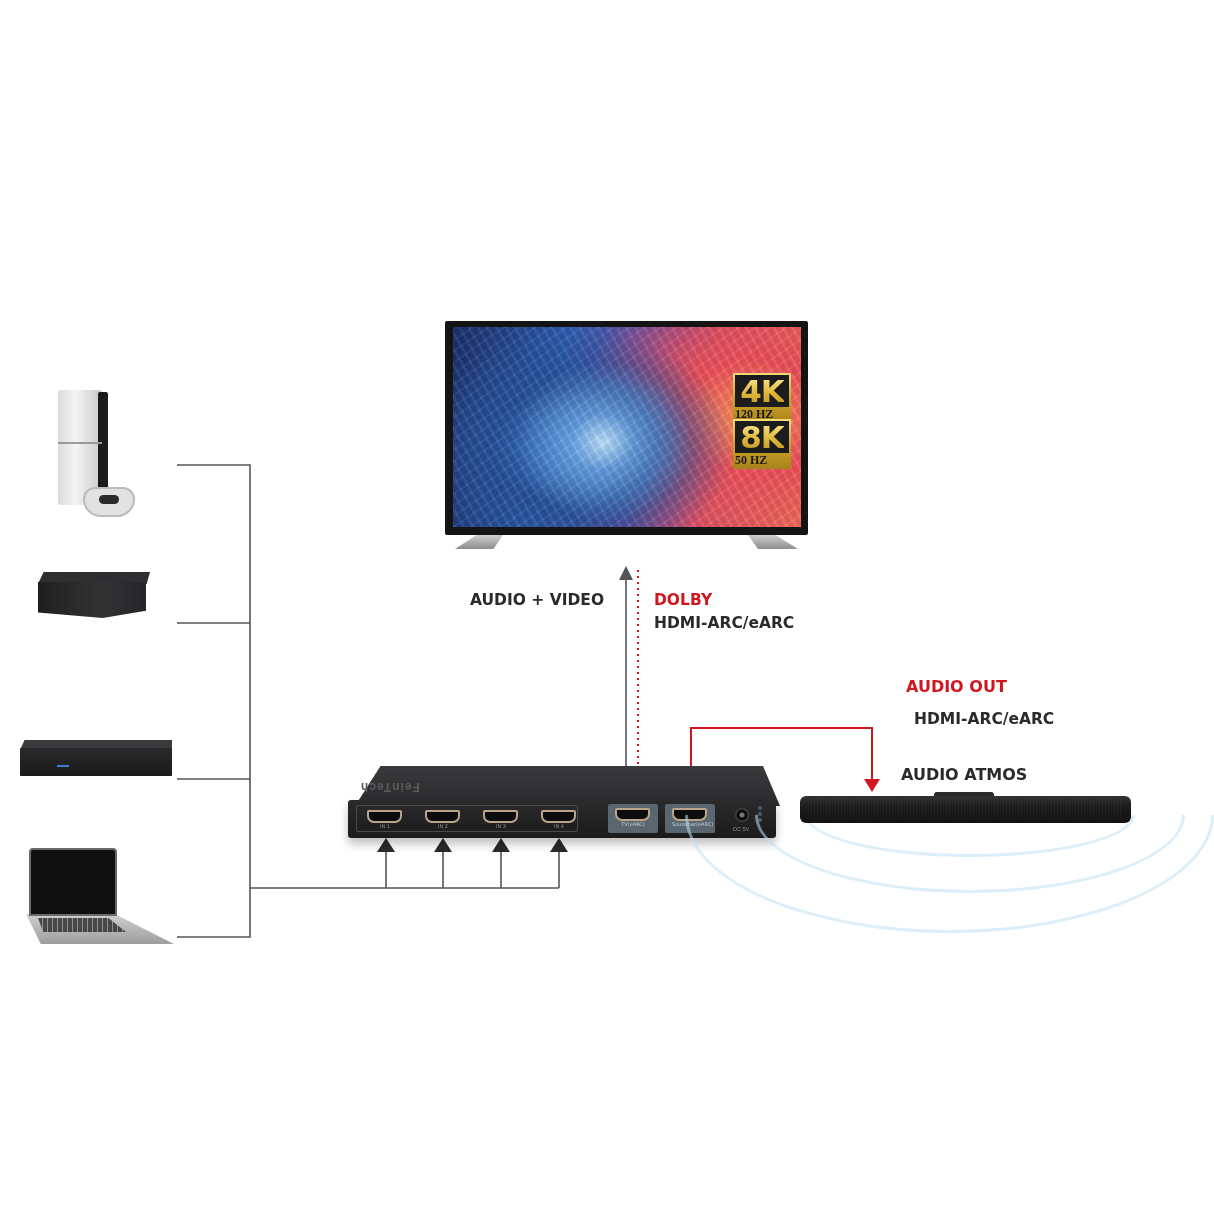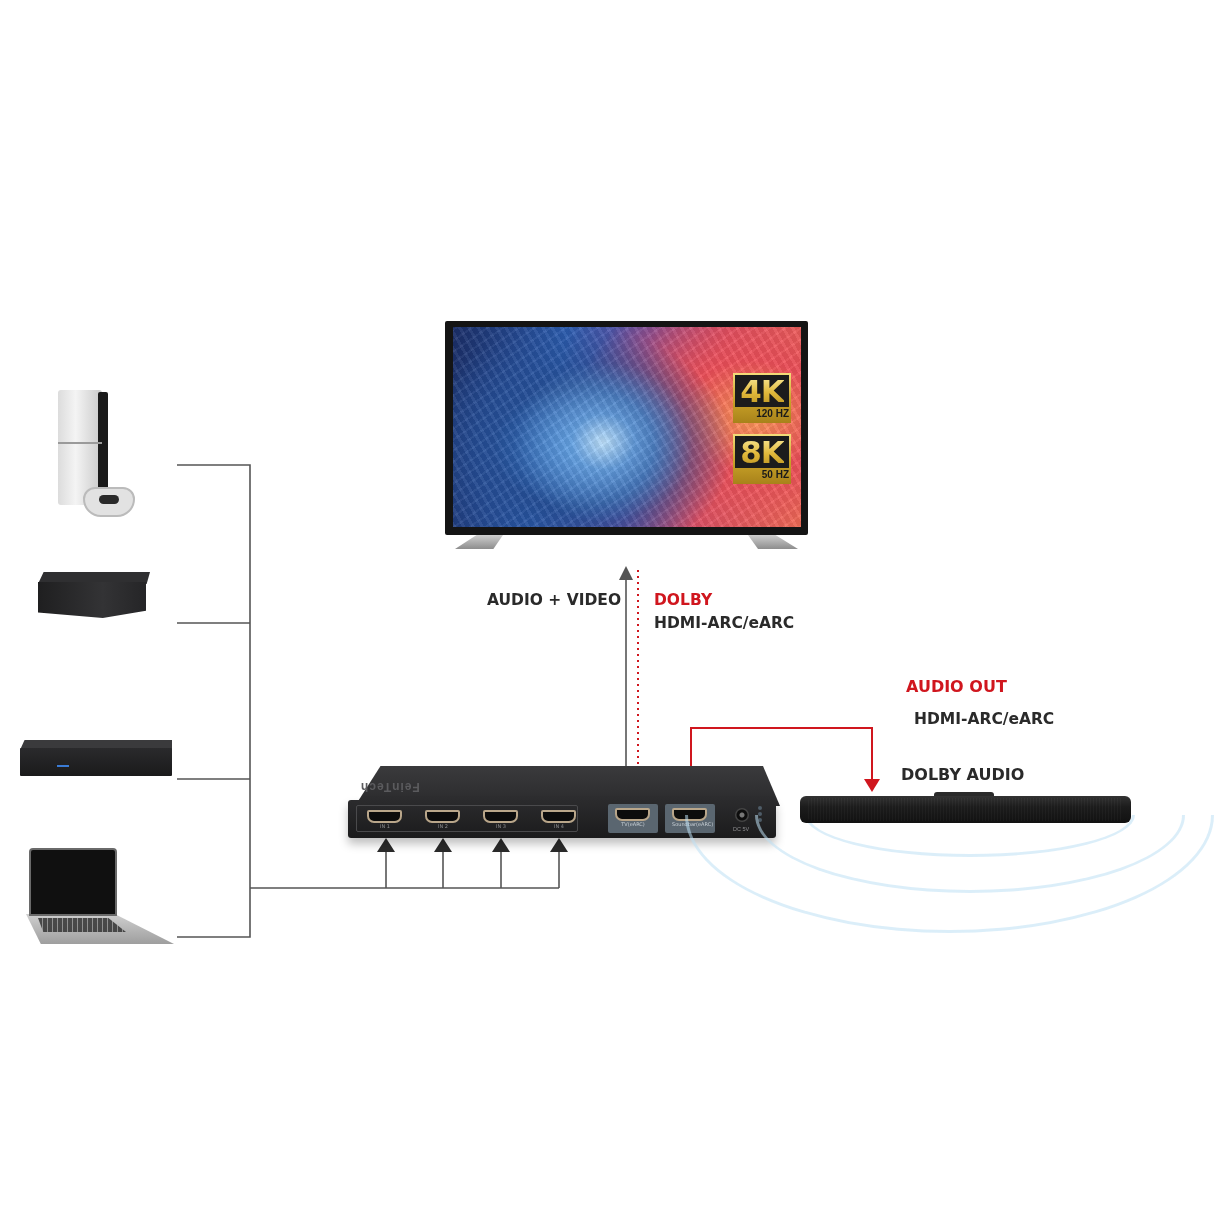--- a/index.html
+++ b/index.html
@@ -20,27 +20,27 @@
       repeating-linear-gradient(60deg, rgba(255,255,255,0.06) 0 3px, rgba(0,0,0,0.05) 3px 8px),
       repeating-linear-gradient(-35deg, rgba(255,255,255,0.05) 0 2px, rgba(0,0,0,0.04) 2px 9px); }
   .tv-stand-l { left: 455px; top: 535px; width: 48px; height: 14px; background: linear-gradient(#cfcfcf,#8d8d8d); clip-path: polygon(45% 0, 100% 0, 80% 100%, 0 100%); }
   .tv-stand-r { left: 748px; top: 535px; width: 50px; height: 14px; background: linear-gradient(#cfcfcf,#8d8d8d); clip-path: polygon(0 0, 55% 0, 100% 100%, 20% 100%); }
 
   .badge { width: 58px; background: linear-gradient(#f4dd7a, #c9a228 55%, #a8821a); padding: 2px; }
   .badge-inner { background: #1c1c1c; height: 32px; display: flex; align-items: center; justify-content: center;
     font-weight: 900; font-size: 31px; letter-spacing: -1px; color: #e7c64a;
     background-clip: padding-box; font-family: "DejaVu Sans", sans-serif; }
   .badge-inner span { background: linear-gradient(#fff2a8, #e0b83a 55%, #b8901e); -webkit-background-clip: text; background-clip: text; color: transparent; }
-  .badge-sub { height: 14px; font-size: 10px; font-weight: 700; color: #1a1a1a; text-align: right; line-height: 14px; font-family: Liberation Sans, sans-serif; }
+  .badge-sub { height: 14px; font-size: 12px; font-weight: 700; color: #1a1a1a; text-align: left; line-height: 14px; font-family: Liberation Serif, serif; }
   .badge-4k { left: 733px; top: 373px; }
-  .badge-8k { left: 733px; top: 434px; }
+  .badge-8k { left: 733px; top: 419px; }
 
   
   .lbl { font-weight: 700; color: #2a2a2a; white-space: nowrap; font-family: "DejaVu Sans", sans-serif; }
-  .lbl-av { left: 487px; top: 591px; font-size: 15.5px; }
+  .lbl-av { left: 470px; top: 591px; font-size: 15.5px; }
   .lbl-audio { left: 654px; top: 591px; font-size: 15.5px; color: #d0161e; }
   .lbl-audio-sub { left: 654px; top: 614px; font-size: 15.5px; }
   .lbl-out { left: 906px; top: 677px; font-size: 16px; color: #d0161e; letter-spacing: 0px; }
   .lbl-out-sub { left: 914px; top: 710px; font-size: 15.5px; }
   .lbl-dolby { left: 901px; top: 765px; font-size: 16px; }
 
   
   .sw-top { left: 355px; top: 766px; width: 425px; height: 40px; background: linear-gradient(#3a3a3c, #2a2a2c);
     clip-path: polygon(6% 0, 96% 0, 100% 100%, 0 100%); }
   .sw-front { left: 348px; top: 800px; width: 428px; height: 38px; background: linear-gradient(#2b2b2d, #1b1b1c); border-radius: 3px;
@@ -143,21 +143,21 @@
       <span>8K</span>
     </div>
   <div class="badge-sub">50 HZ</div>
 </div>
 
 <div class="abs lbl lbl-av">AUDIO + VIDEO</div>
 <div class="abs lbl lbl-audio">DOLBY</div>
 <div class="abs lbl lbl-audio-sub">HDMI-ARC/eARC</div>
 <div class="abs lbl lbl-out">AUDIO OUT</div>
 <div class="abs lbl lbl-out-sub">HDMI-ARC/eARC</div>
-<div class="abs lbl lbl-dolby">DOLBY AUDIO</div>
+<div class="abs lbl lbl-dolby">AUDIO ATMOS</div>
 
 <div class="abs dev-ps">
   <div class="abs ps-body"></div>
     <div class="abs ps-core"></div>
     <div class="abs ps-split"></div>
     <div class="abs ps-pad"></div>
 </div>
 <div class="abs dev-box">
   <div class="abs box-top"></div>
     <div class="abs box-front"></div>

